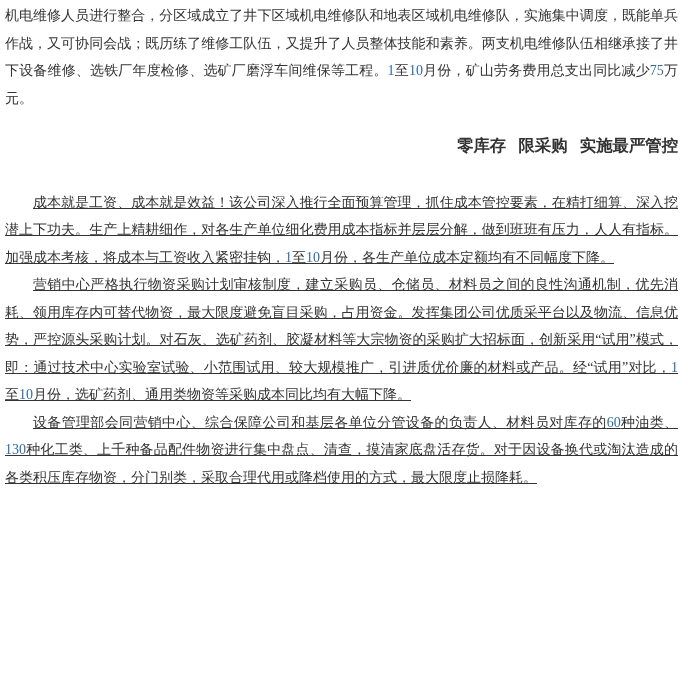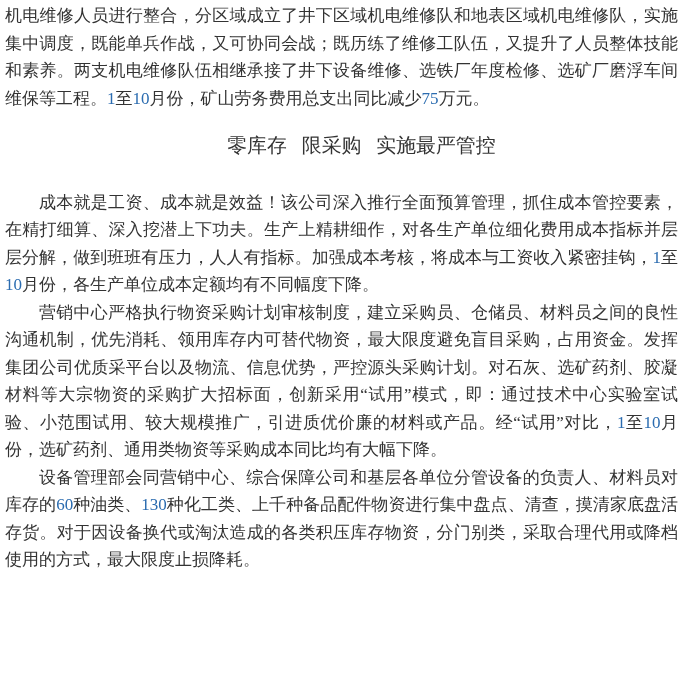--- a/index.html
+++ b/index.html
@@ -14,32 +14,32 @@
     height: 697px;
     background: var(--bg);
     overflow: hidden;
   }
   .page {
     box-sizing: border-box;
     width: 688px;
     height: 697px;
     padding: 2px 10px 0 5px;
     font-family: "Liberation Serif", "DejaVu Serif", serif;
-    font-size: 17px;
+    font-size: 14px;
     line-height: 27.5px;
     color: var(--text);
     text-align: justify;
   }
   .block { margin: 0; }
-  .block.paragraph { text-indent: 2em; }
+  .block.paragraph { text-indent: 2em; text-decoration: underline; }
   .block.continuation-paragraph { text-indent: 0; }
   .block.heading {
-    font-weight: normal;
+    font-weight: bold;
     text-indent: 2em;
-    text-align: center;
+    text-align: right;
     word-spacing: 0.5em;
     margin: 20px 0 29px 0;
   }
   .num {
     color: var(--accent);
     font-family: "Liberation Serif", serif;
   }
 </style>
 </head>
 <body>

